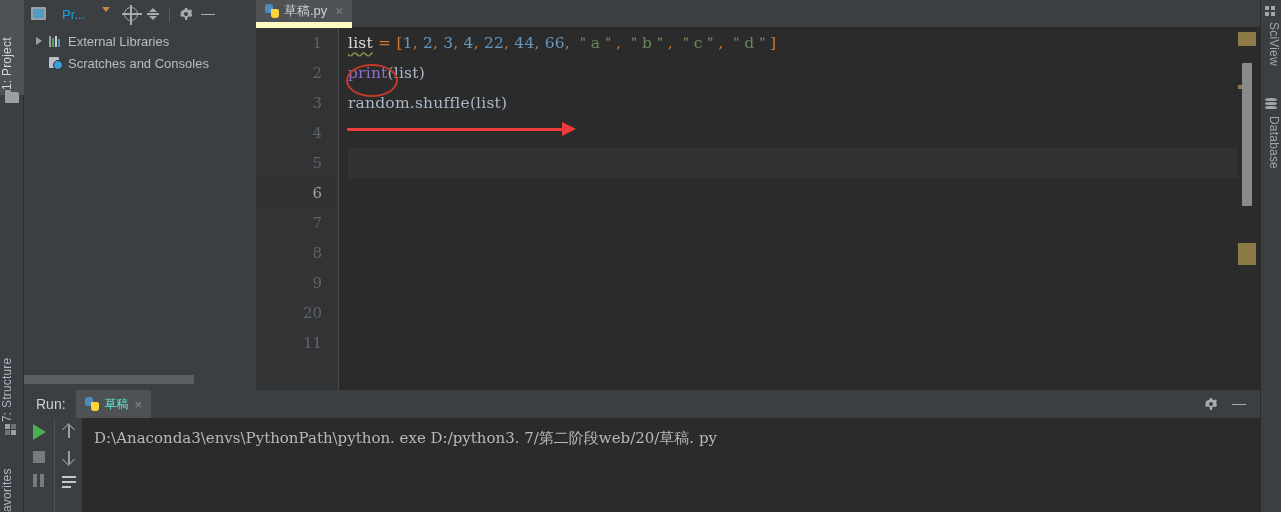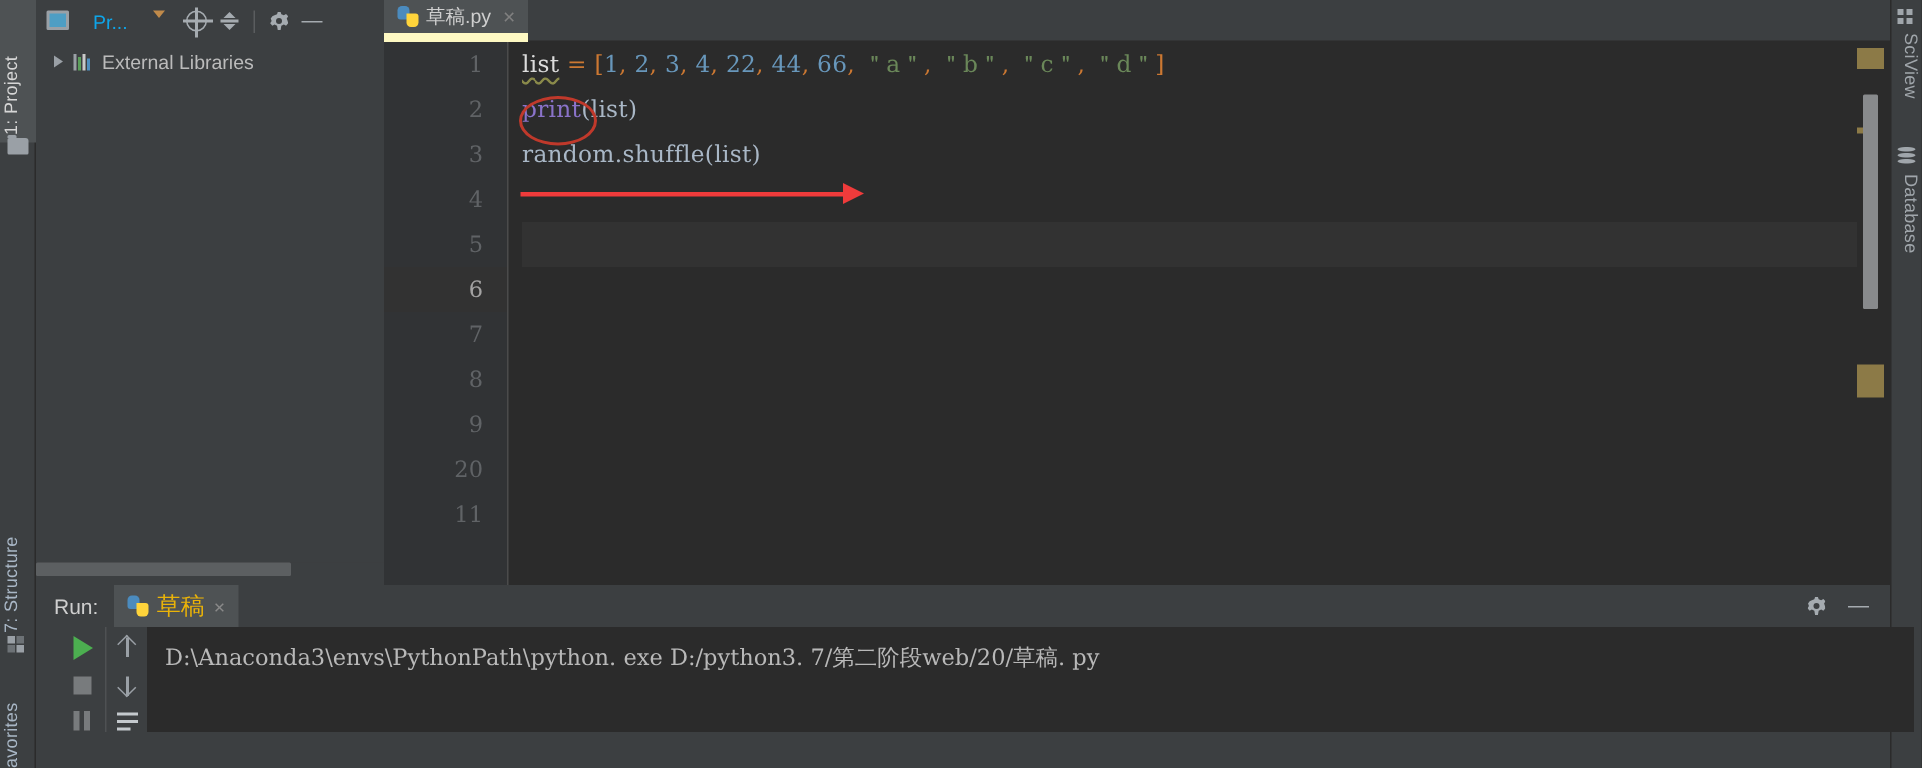--- a/index.html
+++ b/index.html
@@ -483,34 +483,34 @@
     font-size: 14px;
     color: #cfcfcf;
   }
   .run-tab {
     display: flex;
     align-items: center;
     gap: 6px;
     padding: 0 9px;
     background: #4e5254;
   }
-  .run-tab-label { font-size: 16px; color: #eab308; }
+  .run-tab-label { font-size: 12px; color: #5eead4; }
   .run-tab-close { font-size: 13px; color: #8a8a8a; }
   .run-header-rest { flex: 1; }
   .run-header-right {
     display: flex;
     align-items: center;
     gap: 14px;
     padding-right: 14px;
   }
 
   .run-body {
     position: absolute;
-    left: 16px; top: 28px;
-    width: 1236px; height: 70px;
+    left: 0; top: 28px;
+    width: 1236px; height: 94px;
     display: flex;
     background: #ffffff;
   }
   .run-sidebar {
     width: 30px;
     flex: 0 0 30px;
     background: #3c3f41;
     padding-top: 6px;
     display: flex;
     flex-direction: column;
@@ -668,20 +668,29 @@
         <span class="t-icon">
           <span class="ic-lib">
               <span></span>
               <span></span>
               <span></span>
               <span></span>
             </span>
         </span>
         <span class="t-label">External Libraries</span>
       </div>
+      <div class="tree-row">
+        <span class="twisty empty">
+            <i></i>
+          </span>
+        <span class="t-icon">
+            <span class="ic-scratch"></span>
+          </span>
+        <span class="t-label">Scratches and Consoles</span>
+      </div>
     </div>
 
     <div class="proj-hscroll-track">
       <div class="proj-hscroll-thumb"></div>
     </div>
   </div>
 
   <div class="editor-area">
 
     <div class="tabbar">

